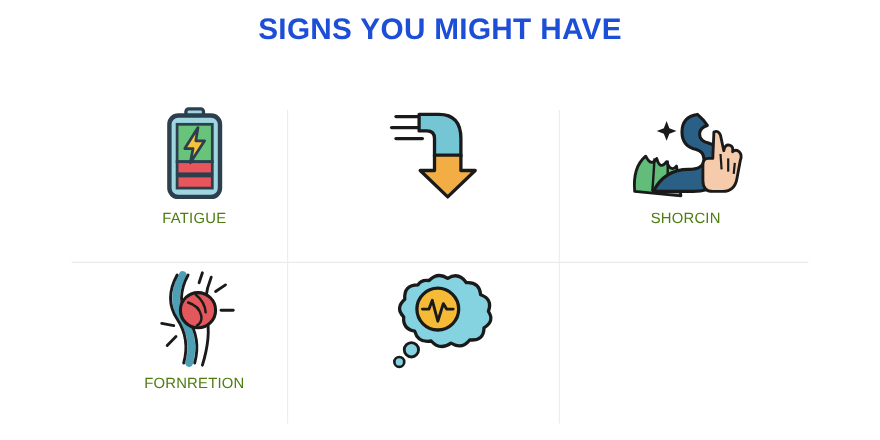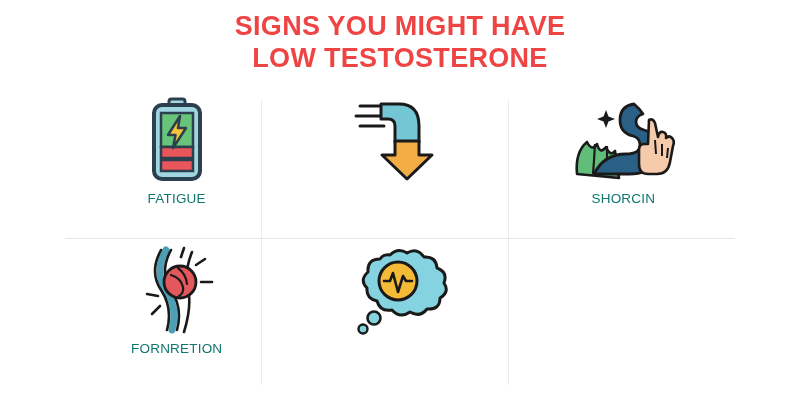--- a/index.html
+++ b/index.html
@@ -28,21 +28,21 @@
     position: absolute;
     top: 10px;
     left: 0;
     width: 800px;
     text-align: center;
   }
   .title-line {
     font-size: 27px;
     font-weight: bold;
     letter-spacing: 0.3px;
-    color: #ef4444;
+    color: #1d4ed8;
     line-height: 32px;
     white-space: nowrap;
   }
 
   
   .grid {
     position: absolute;
     left: 65px;
     top: 88px;
     width: 670px;
@@ -63,21 +63,21 @@
   .icon-wrap {
     height: 92px;
     display: flex;
     align-items: center;
     justify-content: center;
   }
   .cell-label {
     margin-top: 4px;
     font-size: 13.5px;
     font-weight: normal;
-    color: #0f766e;
+    color: #4d7c0f;
     text-align: center;
     line-height: 18px;
     letter-spacing: 0.2px;
     max-width: 180px;
   }
 
   
   .divider-h {
     position: absolute;
     left: 65px;
@@ -98,21 +98,20 @@
 
   svg { display: block; overflow: visible; }
 </style>
 </head>
 <body>
 
 <div class="infographic">
 
   <div class="title-block">
     <div class="title-line">SIGNS YOU MIGHT HAVE</div>
-    <div class="title-line">LOW TESTOSTERONE</div>
   </div>
 
   <div class="divider-h"></div>
   <div class="divider-v divider-v-1"></div>
   <div class="divider-v divider-v-2"></div>
 
   <div class="grid">
 
     <div class="cell">
       <div class="icon-wrap">

